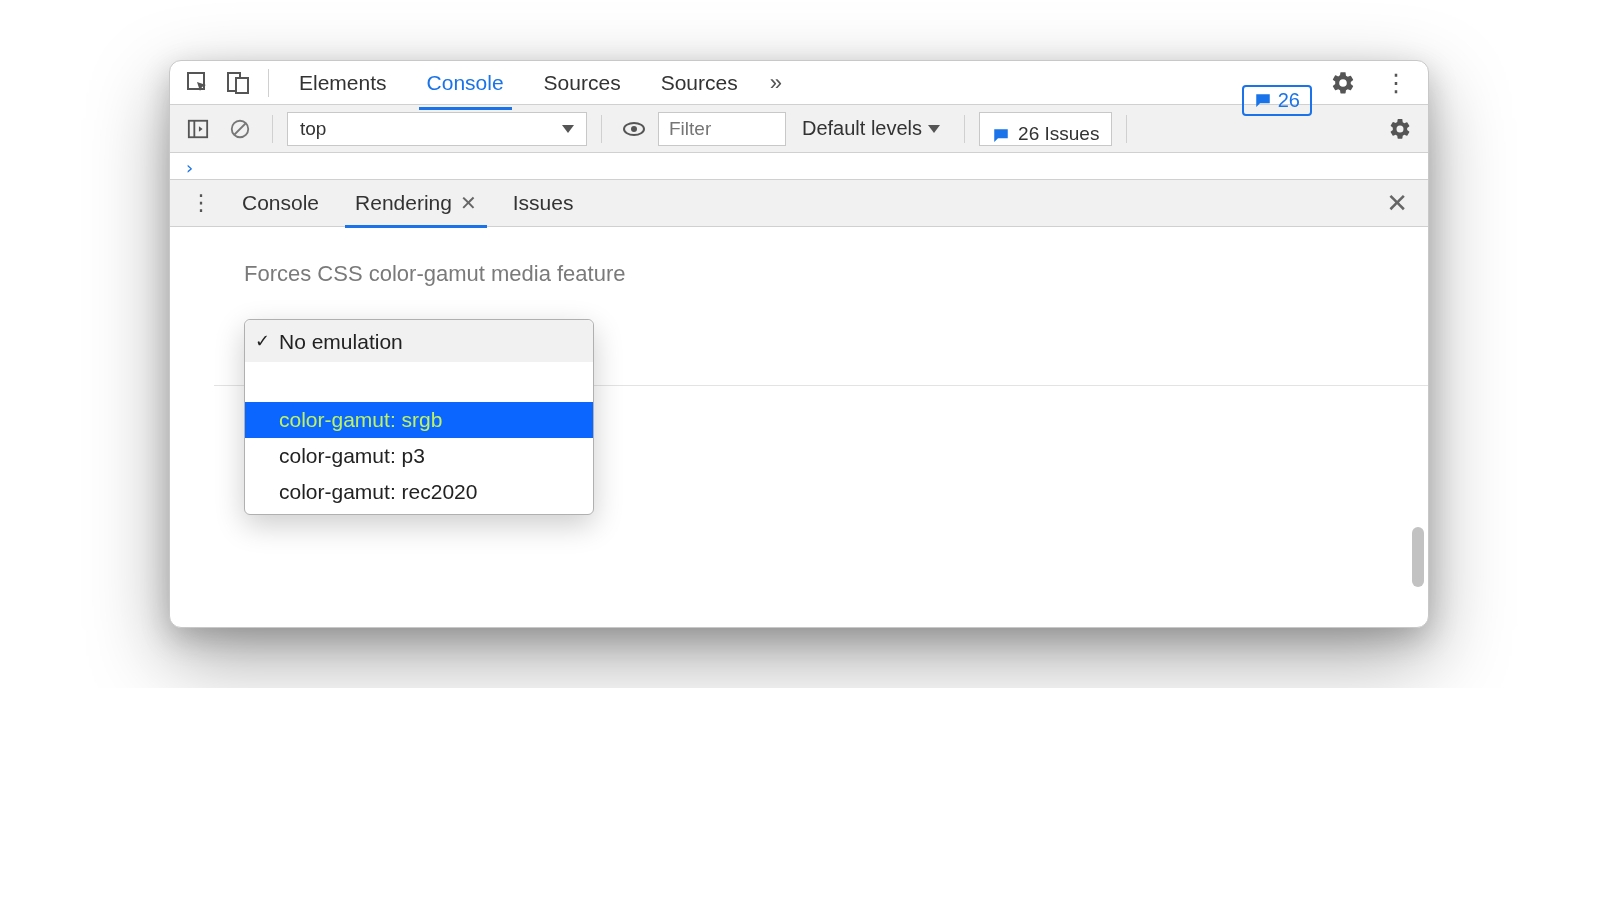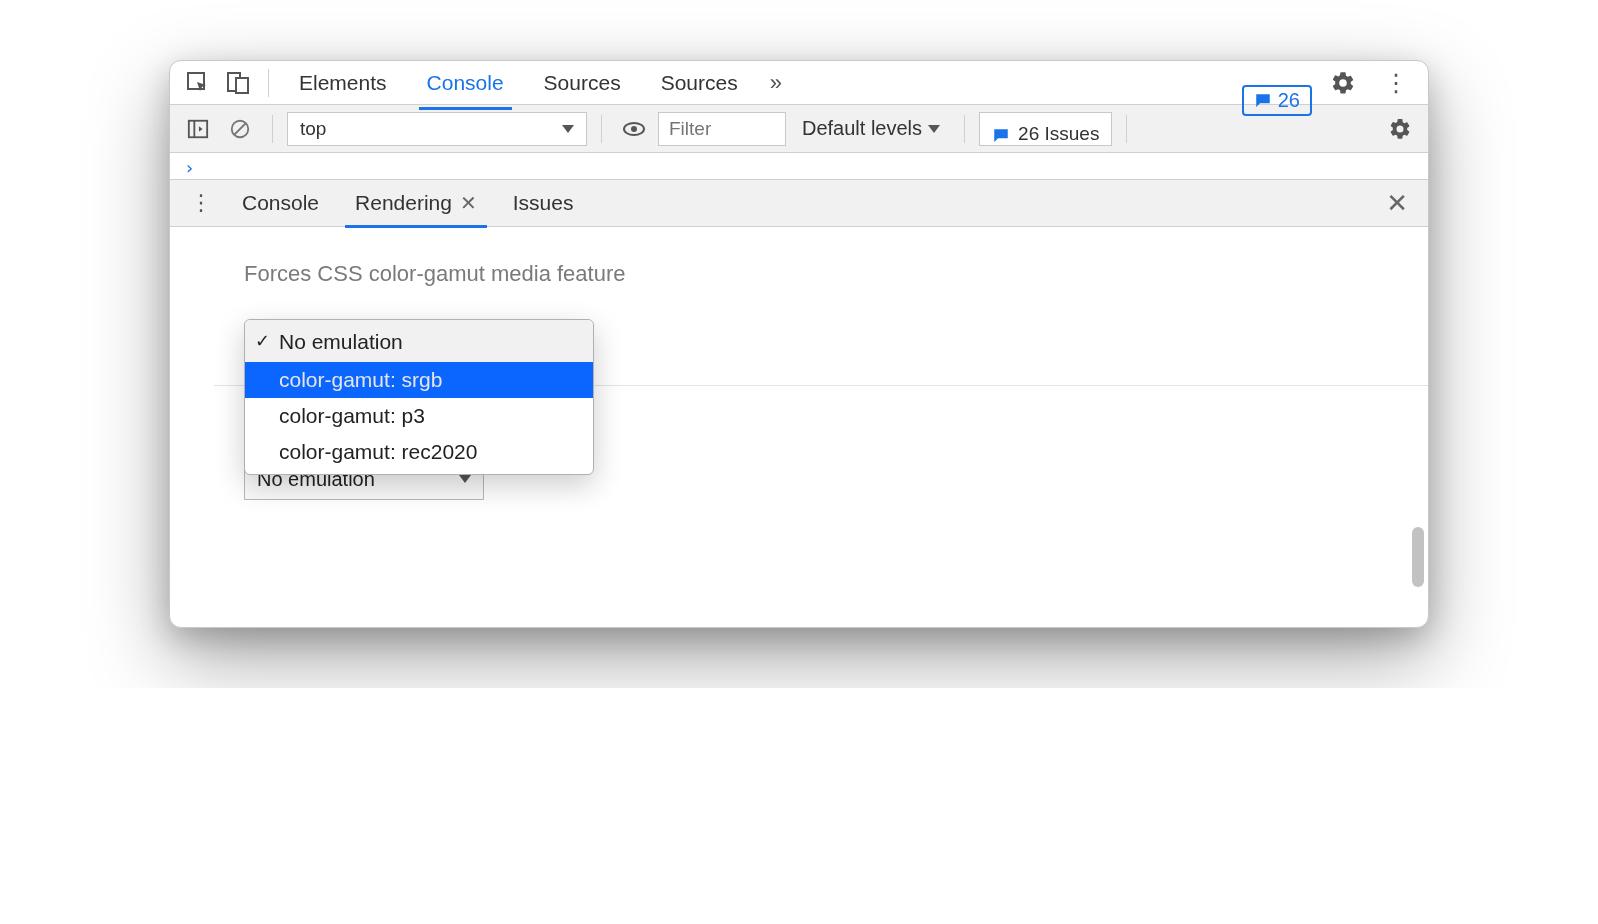--- a/index.html
+++ b/index.html
@@ -128,21 +128,21 @@
   }
   .opt{
     font-size:21px;color:#222;
     padding:6px 14px 6px 34px;
     position:relative;
     white-space:nowrap;
   }
   .opt.checked::before{
     content:"✓"; position:absolute; left:10px; font-size:18px; color:#222;
   }
-  .opt.hl{ background:#0a66ff; color:#e5e5e5;}
+  .opt.hl{ background:#0a66ff; color:#bef264;margin-top:40px;}
   .dropdown .head{
     background:#f1f1f1;
     border-radius:6px 6px 0 0;
     margin:-4px 0 0 0;
     padding-top:10px;padding-bottom:8px;
   }
   
   .scroll-thumb{
     position:absolute; right:4px; bottom:40px;
     width:12px; height:60px; background:#c2c2c2; border-radius:6px;

